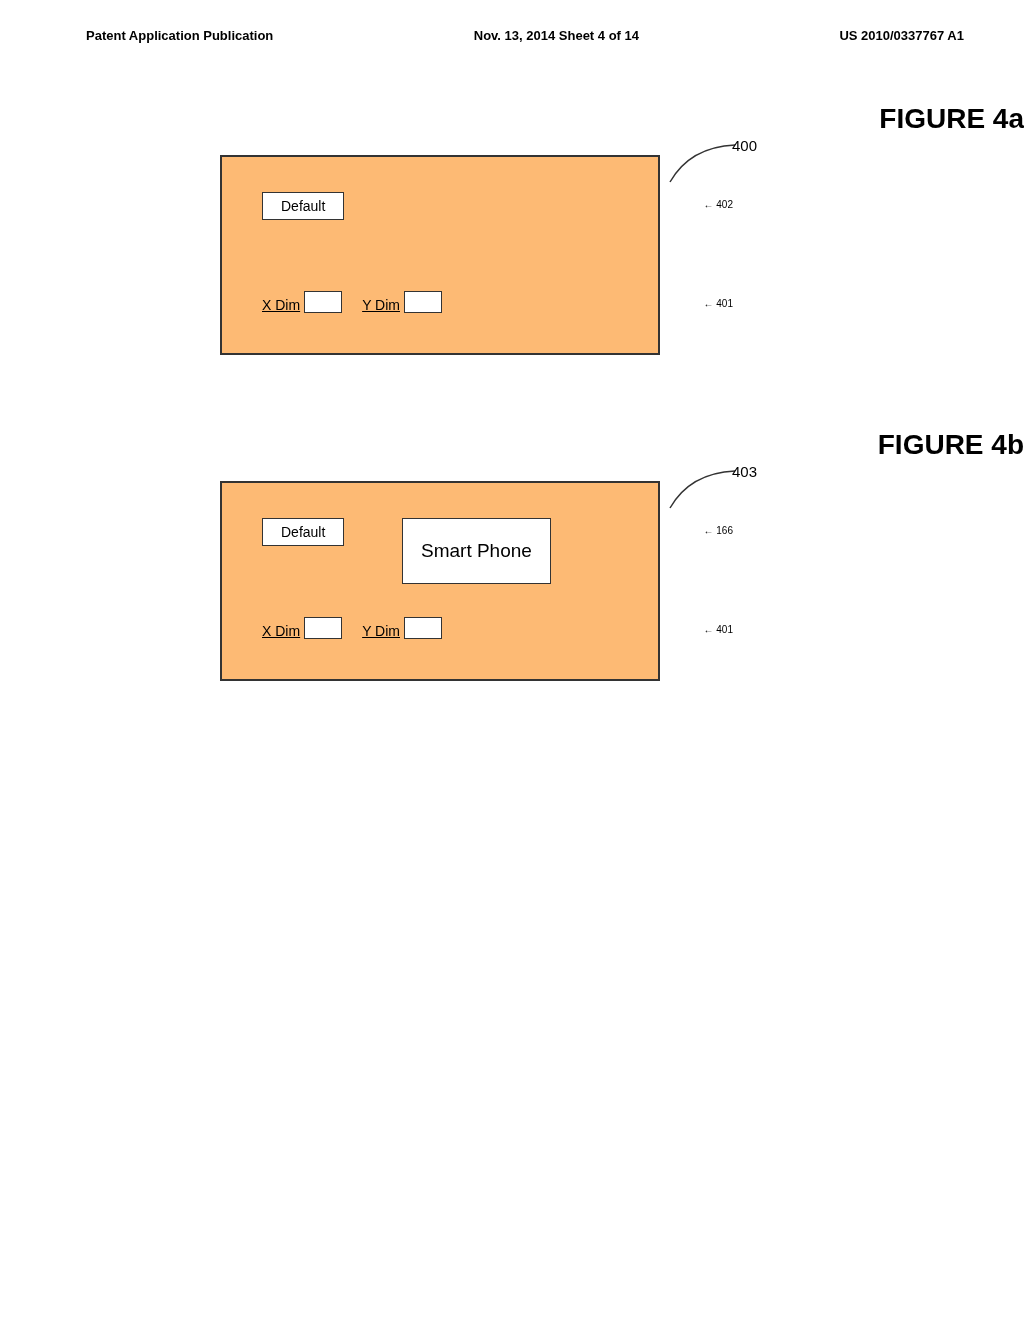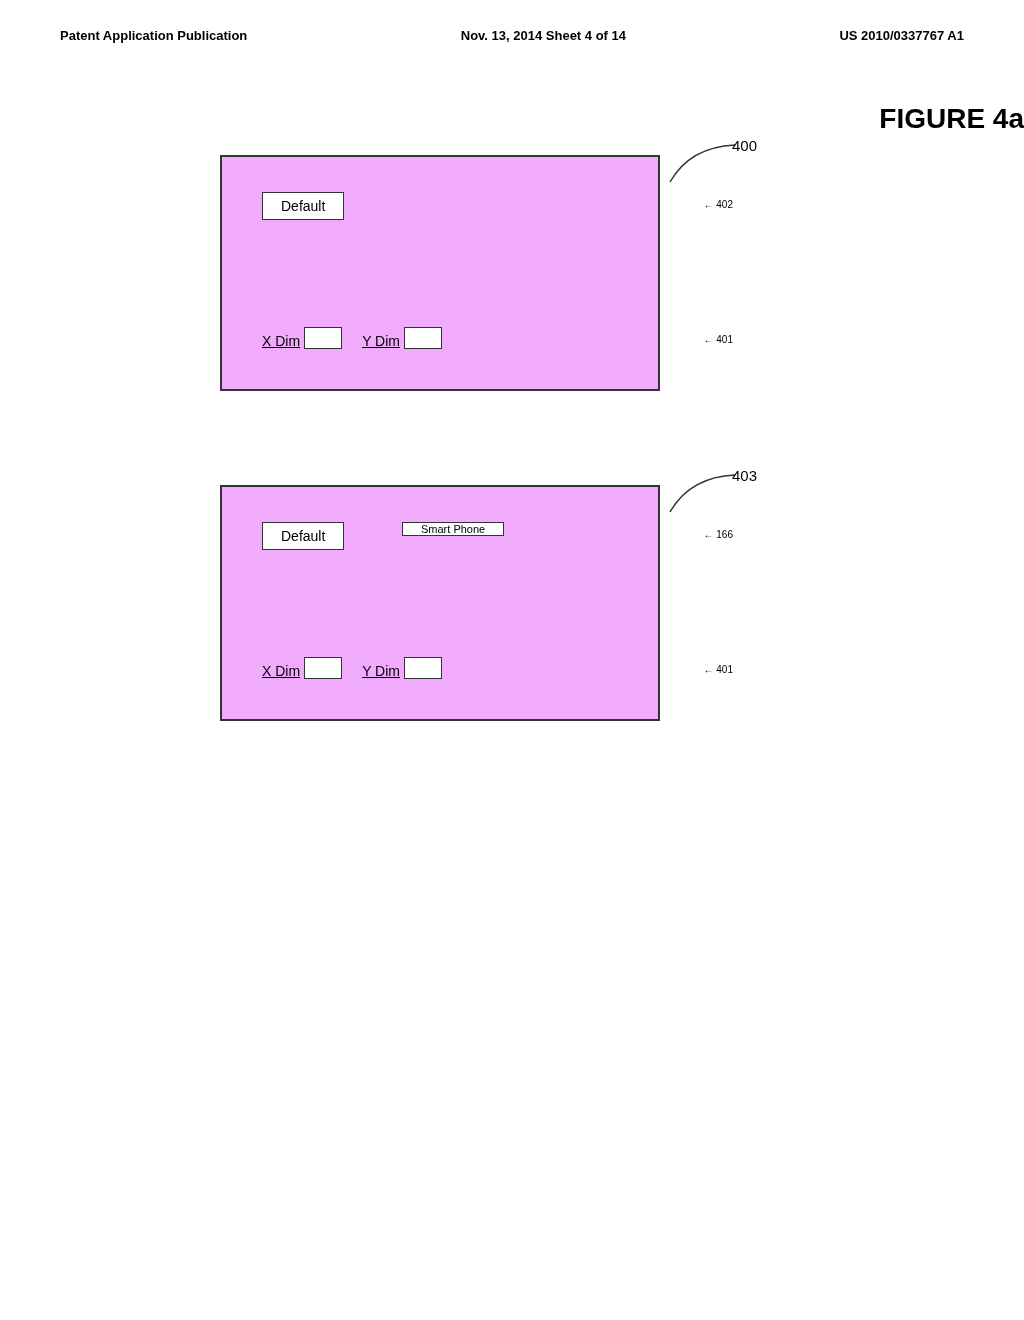--- a/index.html
+++ b/index.html
@@ -11,21 +11,21 @@
       min-height: 1320px;
       position: relative;
       overflow-x: hidden;
     }
 
     
     .header {
       display: flex;
       justify-content: space-between;
       align-items: center;
-      padding: 28px 60px 0 60px;
+      padding: 28px 60px 0 86px;
       font-size: 13px;
       color: #000;
     }
 
     .header-left {
       font-weight: bold;
     }
 
     .header-center {
       font-weight: bold;
@@ -56,46 +56,46 @@
       position: relative;
       display: inline-block;
       margin-left: 220px;
       margin-top: 20px;
     }
 
     
     .dialog-box {
       border: 2px solid #333;
       width: 440px;
-      height: 236px;
+      height: 200px;
       position: relative;
-      background: #f0abfc;
+      background: #fdba74;
     }
 
     
     .default-btn {
       border: 1.5px solid #333;
       padding: 5px 18px;
       position: absolute;
       top: 35px;
       left: 40px;
       font-size: 14px;
       background: #fff;
       color: #000;
       white-space: nowrap;
     }
 
     
     .smart-phone-box {
       border: 1.5px solid #333;
-      padding: 0 18px;
+      padding: 21px 18px;
       position: absolute;
       top: 35px;
       left: 180px;
-      font-size: 11px;
+      font-size: 19px;
       background: #fff;
       color: #000;
       white-space: nowrap;
     }
 
     
     .dim-row {
       position: absolute;
       bottom: 40px;
       left: 40px;
@@ -179,20 +179,21 @@
       <svg width="110" height="55">
 
         <path d="M 10,45 Q 30,10 75,8" stroke="#333" stroke-width="1.5" fill="none"></path>
         <text x="72" y="14" font-size="15" font-family="Arial" fill="#000">400</text>
       </svg>
     </div>
   </div>
 </div>
 
 <div class="figure-section page1-figure-b">
+  <div class="figure-label">FIGURE 4b</div>
 
   <div class="diagram-wrapper">
     
     <div class="dialog-box">
 
       <div class="default-btn">Default</div>
 
       <div class="smart-phone-box">Smart Phone</div>
 
       <div class="inner-arrow" style="top: 42px; right: -75px;">

